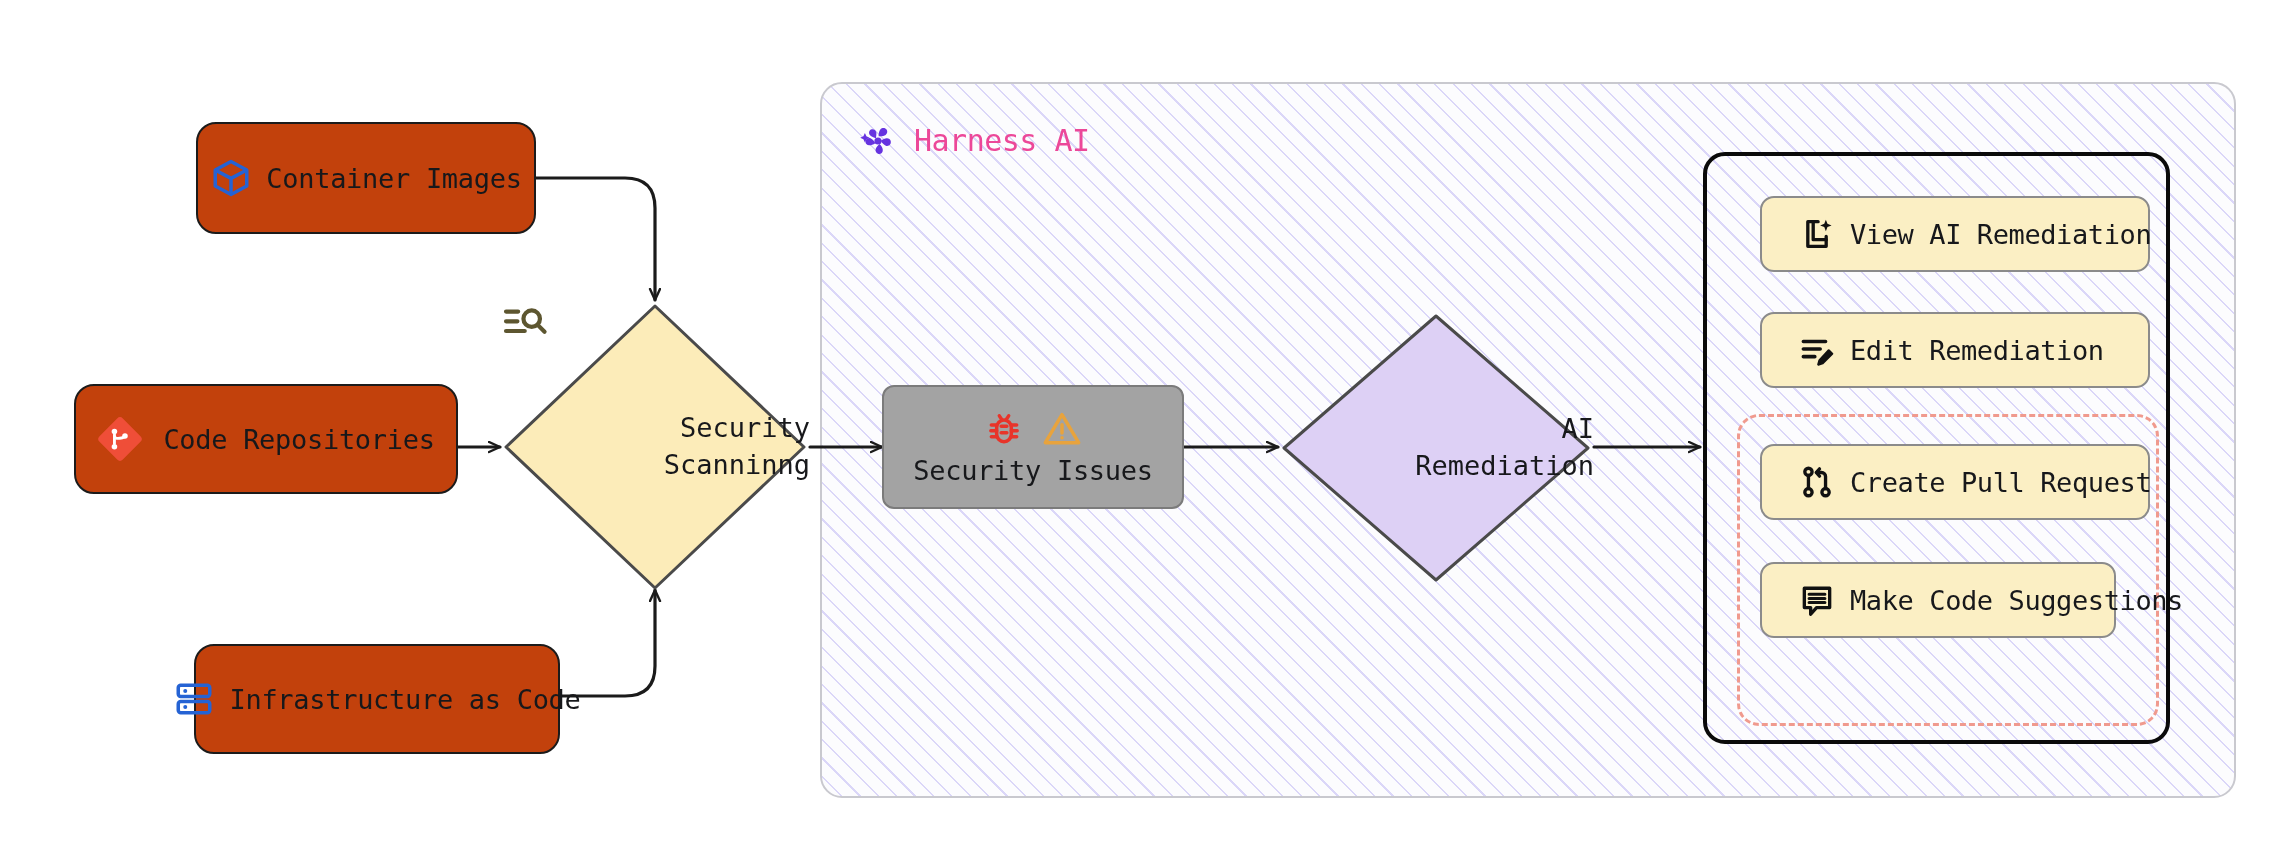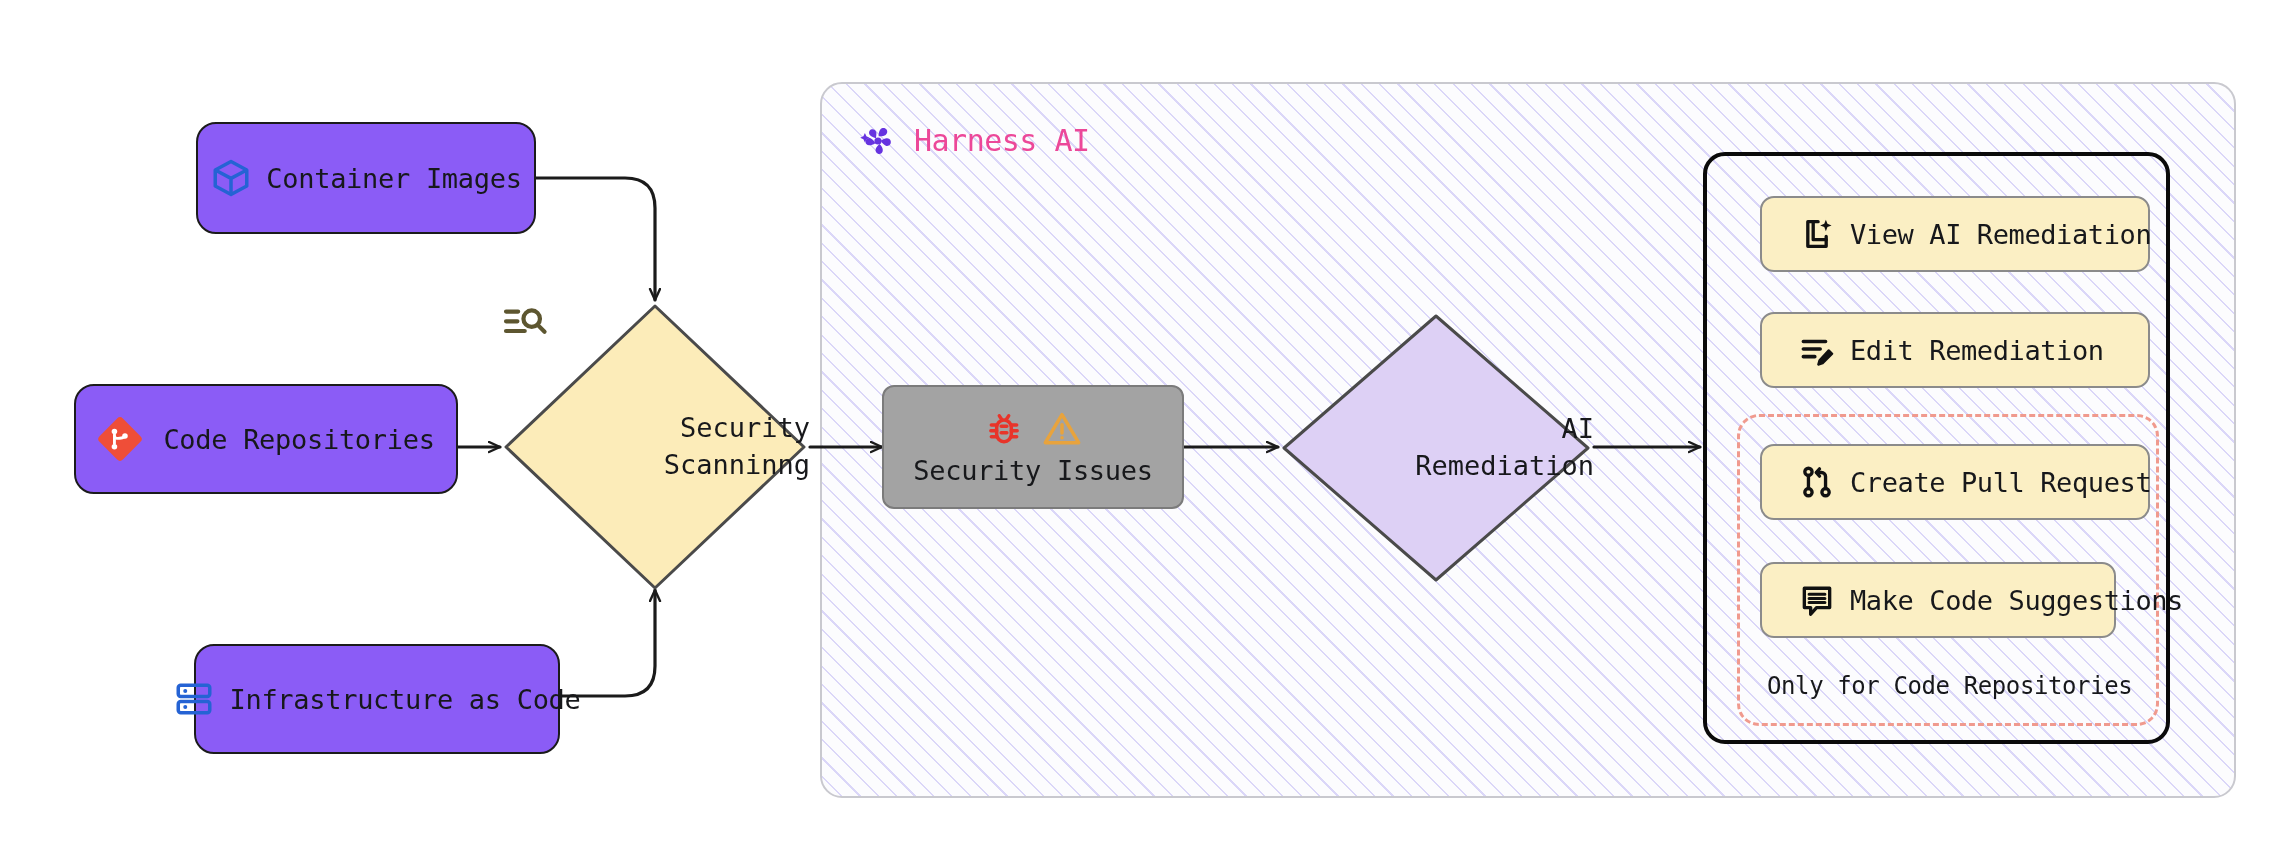--- a/index.html
+++ b/index.html
@@ -3,21 +3,21 @@
 <meta charset="utf-8">
 <style>
   html,body{margin:0;padding:0;background:#ffffff;}
   body{width:2278px;height:862px;overflow:hidden;
        font-family:"DejaVu Sans Mono","Liberation Mono",monospace;}
   #canvas{position:relative;width:2278px;height:862px;background:#fff;}
 
   
   .node{position:absolute;box-sizing:border-box;display:flex;align-items:center;
         justify-content:center;gap:14px;border-radius:16px;}
-  .src-node{background:#8b5cf6;border:2.6px solid #1b1b1b;border-radius:20px;}
+  .src-node{background:#c2410c;border:2.6px solid #1b1b1b;border-radius:20px;}
   .node-label{white-space:nowrap;color:#17181b;font-size:27px;letter-spacing:-.3px;}
 
   
   .diamond-wrap{position:absolute;}
   .diamond-wrap svg{position:absolute;left:0;top:0;overflow:visible;}
   .diamond-content{position:absolute;left:0;top:0;width:100%;height:100%;
        display:flex;flex-direction:column;align-items:flex-end;justify-content:center;
        gap:2px;pointer-events:none;}
   .diamond-text{font-size:27px;color:#17181b;line-height:1.28;text-align:center;white-space:nowrap;}
 
@@ -205,15 +205,14 @@
   </div>
 
   <div class="act-btn" style="left:1760px;top:562px;width:356px;height:76px;">
     <svg class="ic" width="38" height="38" viewBox="0 0 24 24" fill="none" stroke="#111111" stroke-width="2.1" stroke-linejoin="round" stroke-linecap="round">
       <path d="M4 4.6h16v12.2h-8.3L8 21V16.8H4Z"></path>
       <path d="M7 8.4h10M7 11h10M7 13.6h10" stroke-width="1.9"></path>
     </svg>
     <span class="act-label">Make Code Suggestions</span>
   </div>
 
-  <div class="dash-caption" style="left:1767px;top:672px;">Only for Code Repositories</div>
 
 </div>
 
 </body></html>

